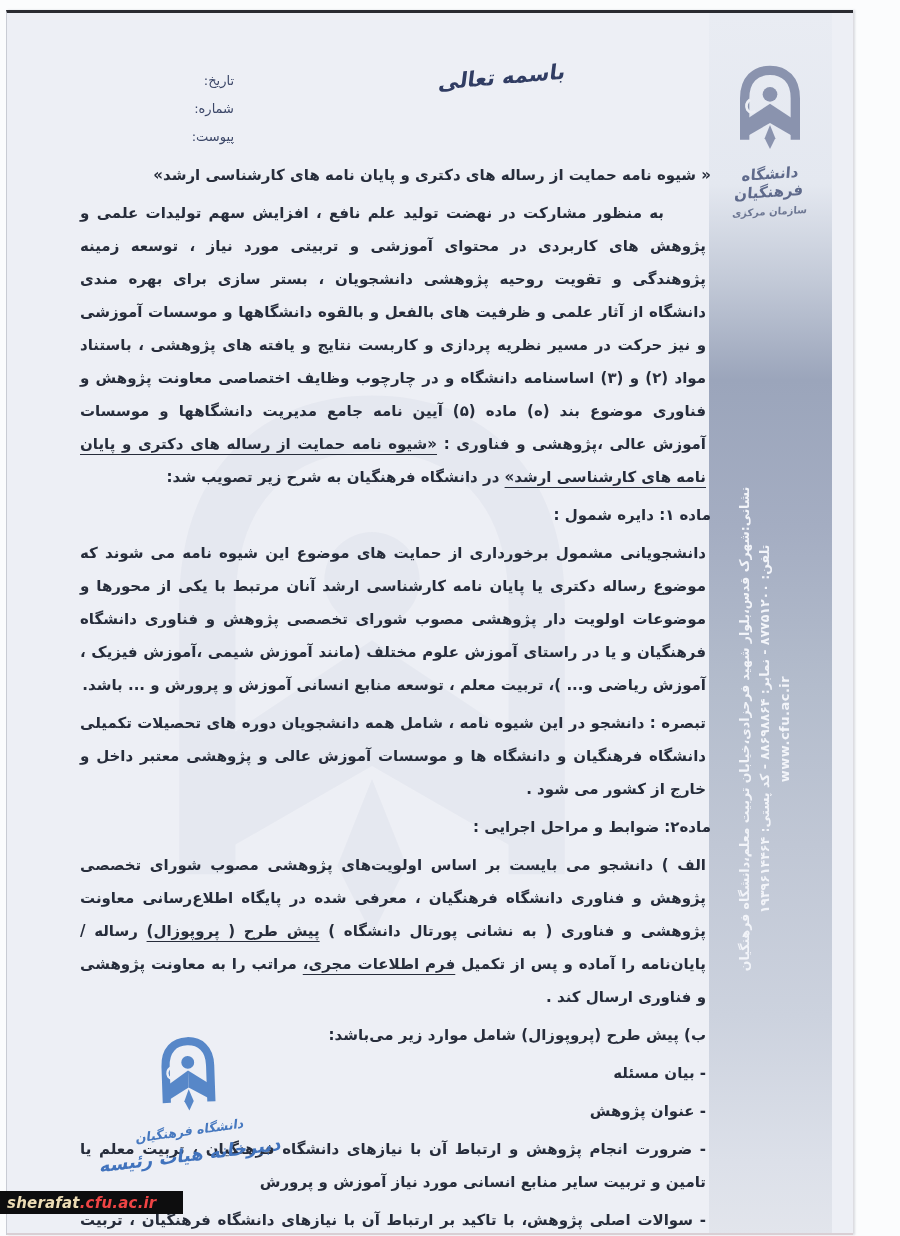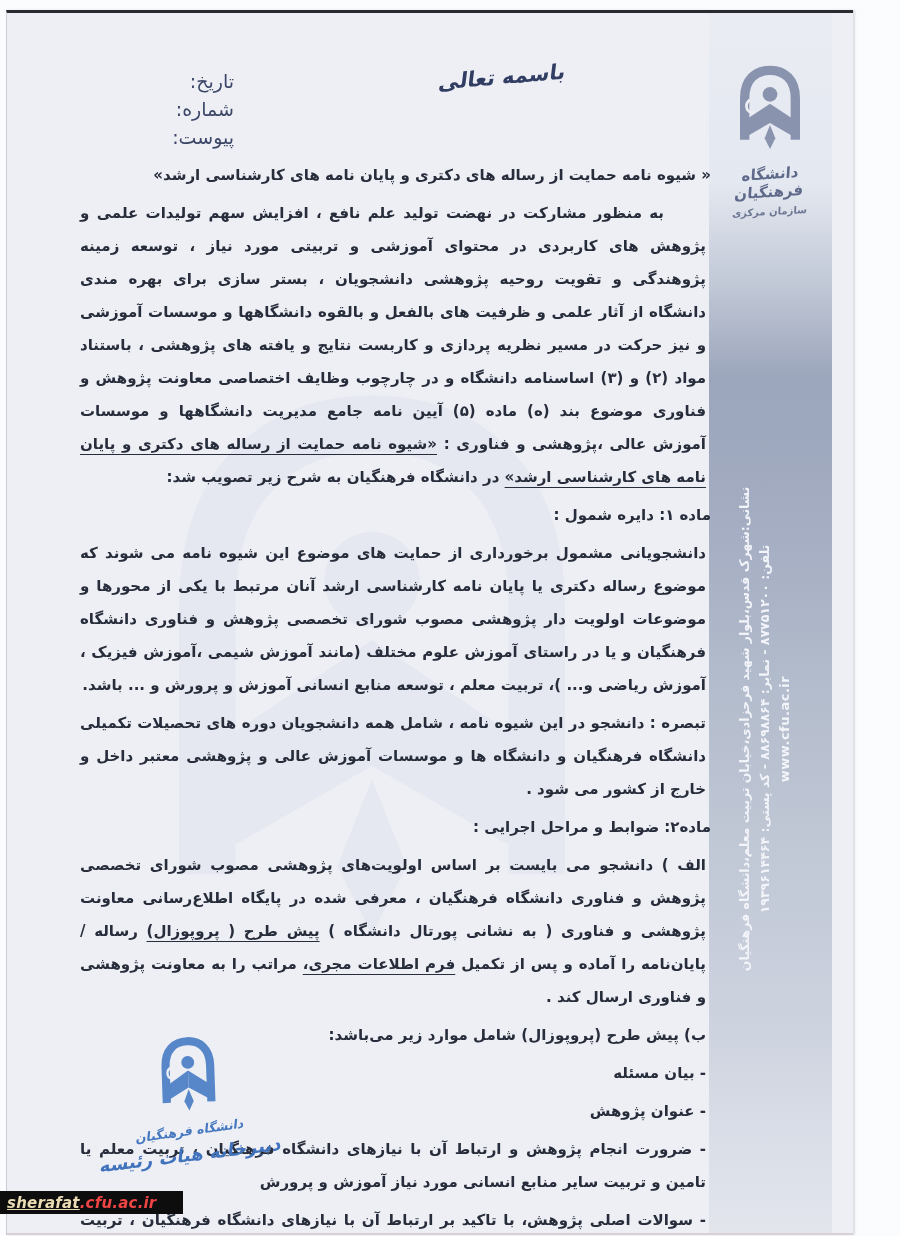--- a/index.html
+++ b/index.html
@@ -39,21 +39,21 @@
   
   .logo-block{position:absolute;left:700px;top:48px;width:125px;text-align:center;}
   .logo-block svg{display:block;margin:0 auto;}
   .uni-name{font-size:15px;font-weight:bold;color:#5f6a8b;transform:rotate(-4deg) skewX(-8deg);margin-top:4px;}
   .uni-sub{font-size:10px;font-weight:bold;color:#6d7793;transform:rotate(-3deg) skewX(-6deg);margin-top:5px;}
 
   
   .hdr-fields{
     position:absolute;left:27px;top:54px;width:200px;
     direction:rtl;text-align:right;
-    color:#3c4768;font-size:19px;line-height:28px;font-weight:500;
+    color:#3c4768;font-size:13px;line-height:28px;font-weight:500;
   }
   .besmellah{
     position:absolute;left:430px;top:52px;width:130px;text-align:center;
     font-size:21px;font-weight:bold;color:#313d63;
     transform:rotate(-5deg) skewX(-12deg);
   }
 
   
   .watermark{position:absolute;left:85px;top:350px;opacity:.55;pointer-events:none;}
 
@@ -77,21 +77,21 @@
   .stamp svg{display:block;margin:0 auto;opacity:.92;}
   .stamp-line1{font-size:12.5px;font-weight:bold;transform:rotate(-6deg) skewX(-14deg);margin-top:2px;color:#4678bf;}
   .stamp-line2{font-size:18px;font-weight:bold;transform:rotate(-5deg) skewX(-14deg);margin-top:6px;color:#4173bd;}
 
   
   .url-strip{
     position:absolute;left:0;top:1191px;width:183px;height:23px;
     background:#0d0d0e;display:flex;align-items:center;padding-left:7px;box-sizing:border-box;
     font-style:italic;font-weight:bold;font-size:15px;letter-spacing:.2px;
   }
-  .url-strip .w1{color:#ecdcb4;text-decoration:underline;}
+  .url-strip .w1{color:#ecdcb4;}
   .url-strip .w2{color:#ef4444;}
 </style>
 </head>
 <body>
 
 <div class="page">
 
   <div class="band"></div>
 
   <div class="watermark">

